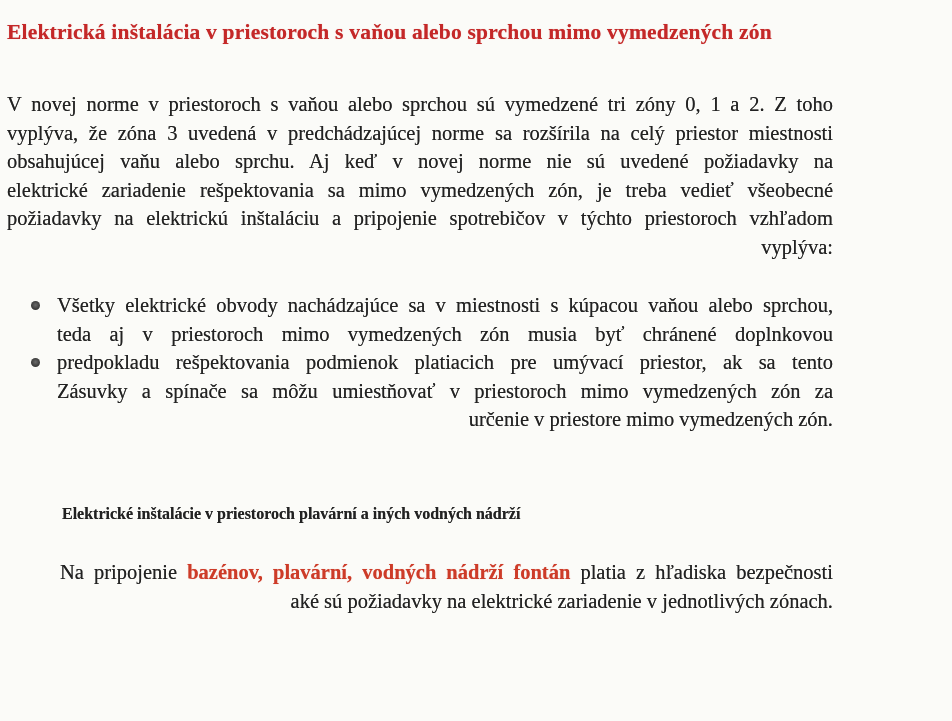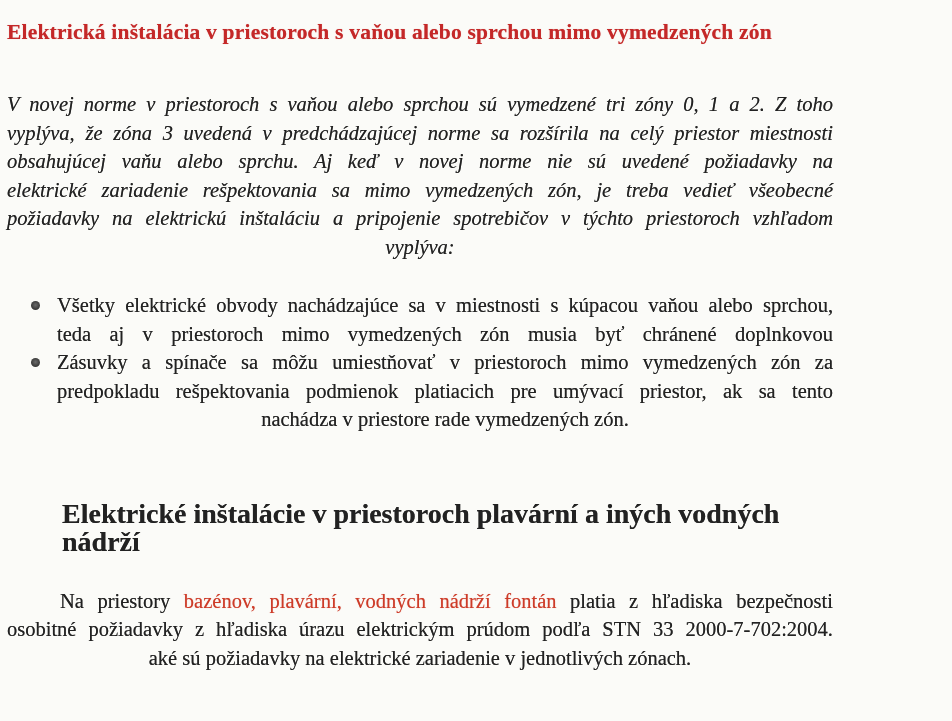--- a/index.html
+++ b/index.html
@@ -21,40 +21,40 @@
   }
   .title {
     color: var(--accent, #c42828);
     font-weight: bold;
     font-size: 21.5px;
     line-height: 26px;
     letter-spacing: 0.2px;
     text-shadow: 0 0 0.7px rgba(196,40,40,0.6);
   }
   .body-text { font-size: 20.5px; line-height: 28.5px; }
-  .para1 { margin-top: 45px; font-style: italic; }
-  .line { text-align: center; }
+  .para1 { margin-top: 45px; }
+  .line { text-align: right; }
   .line.j { text-align: justify; text-align-last: justify; }
   .line.ind { padding-left: 53px; }
-  .red { color: var(--inline-red, #cd3b28); text-shadow: 0 0 0.7px rgba(205,59,40,0.55); }
+  .red { color: var(--inline-red, #cd3b28); text-shadow: 0 0 0.7px rgba(205,59,40,0.55); font-weight: bold; }
   .bullets { margin-top: 30px; }
   .bullet-item { display: flex; }
   .bullet-marker { flex: 0 0 50px; }
   .bullet-dot {
     display: block;
     margin: 10px 0 0 24px;
     width: 9px; height: 9px;
     border-radius: 50%;
     background: radial-gradient(circle at 50% 45%, #6a6a6a 0%, #3a3a3a 65%);
   }
   .bullet-lines { flex: 1 1 auto; min-width: 0; }
   .subtitle {
     margin: 66px 0 0 55px;
     font-weight: bold;
-    font-size: 28px;
+    font-size: 16px;
     line-height: 28.5px;
   }
   .para2 { margin-top: 30px; }
 </style>
 </head>
 <body>
 
 <div class="page">
 
   <h1 class="title">Elektrická inštalácia v priestoroch s vaňou alebo sprchou mimo vymedzených zón</h1>
@@ -78,29 +78,28 @@
           <div class="line j">Všetky elektrické obvody nachádzajúce sa v miestnosti s kúpacou vaňou alebo sprchou,</div>
           <div class="line j">teda aj v priestoroch mimo vymedzených zón musia byť chránené doplnkovou</div>
         </div>
     </div>
 
     <div class="bullet-item">
       <span class="bullet-marker">
         <span class="bullet-dot"></span>
       </span>
       <div class="bullet-lines">
+          <div class="line j">predpokladu rešpektovania podmienok platiacich pre umývací priestor, ak sa tento</div>
           <div class="line j">Zásuvky a spínače sa môžu umiestňovať v priestoroch mimo vymedzených zón za</div>
-          <div class="line j">predpokladu rešpektovania podmienok platiacich pre umývací priestor, ak sa tento</div>
-          <div class="line">nachádza v priestore rade vymedzených zón.</div>
+          <div class="line">určenie v priestore mimo vymedzených zón.</div>
         </div>
     </div>
 
   </div>
 
   <h2 class="subtitle">Elektrické inštalácie v priestoroch plavární a iných vodných nádrží</h2>
 
   <div class="body-text para2">
-      <div class="line j ind"><span>Na priestory </span><span class="red">bazénov, plavární, vodných nádrží fontán</span><span> platia z hľadiska bezpečnosti</span></div>
-      <div class="line j">osobitné požiadavky z hľadiska úrazu elektrickým prúdom podľa STN 33 2000-7-702:2004.</div>
+      <div class="line j ind"><span>Na pripojenie </span><span class="red">bazénov, plavární, vodných nádrží fontán</span><span> platia z hľadiska bezpečnosti</span></div>
       <div class="line">aké sú požiadavky na elektrické zariadenie v jednotlivých zónach.</div>
     </div>
 
 </div>
 
 </body></html>

